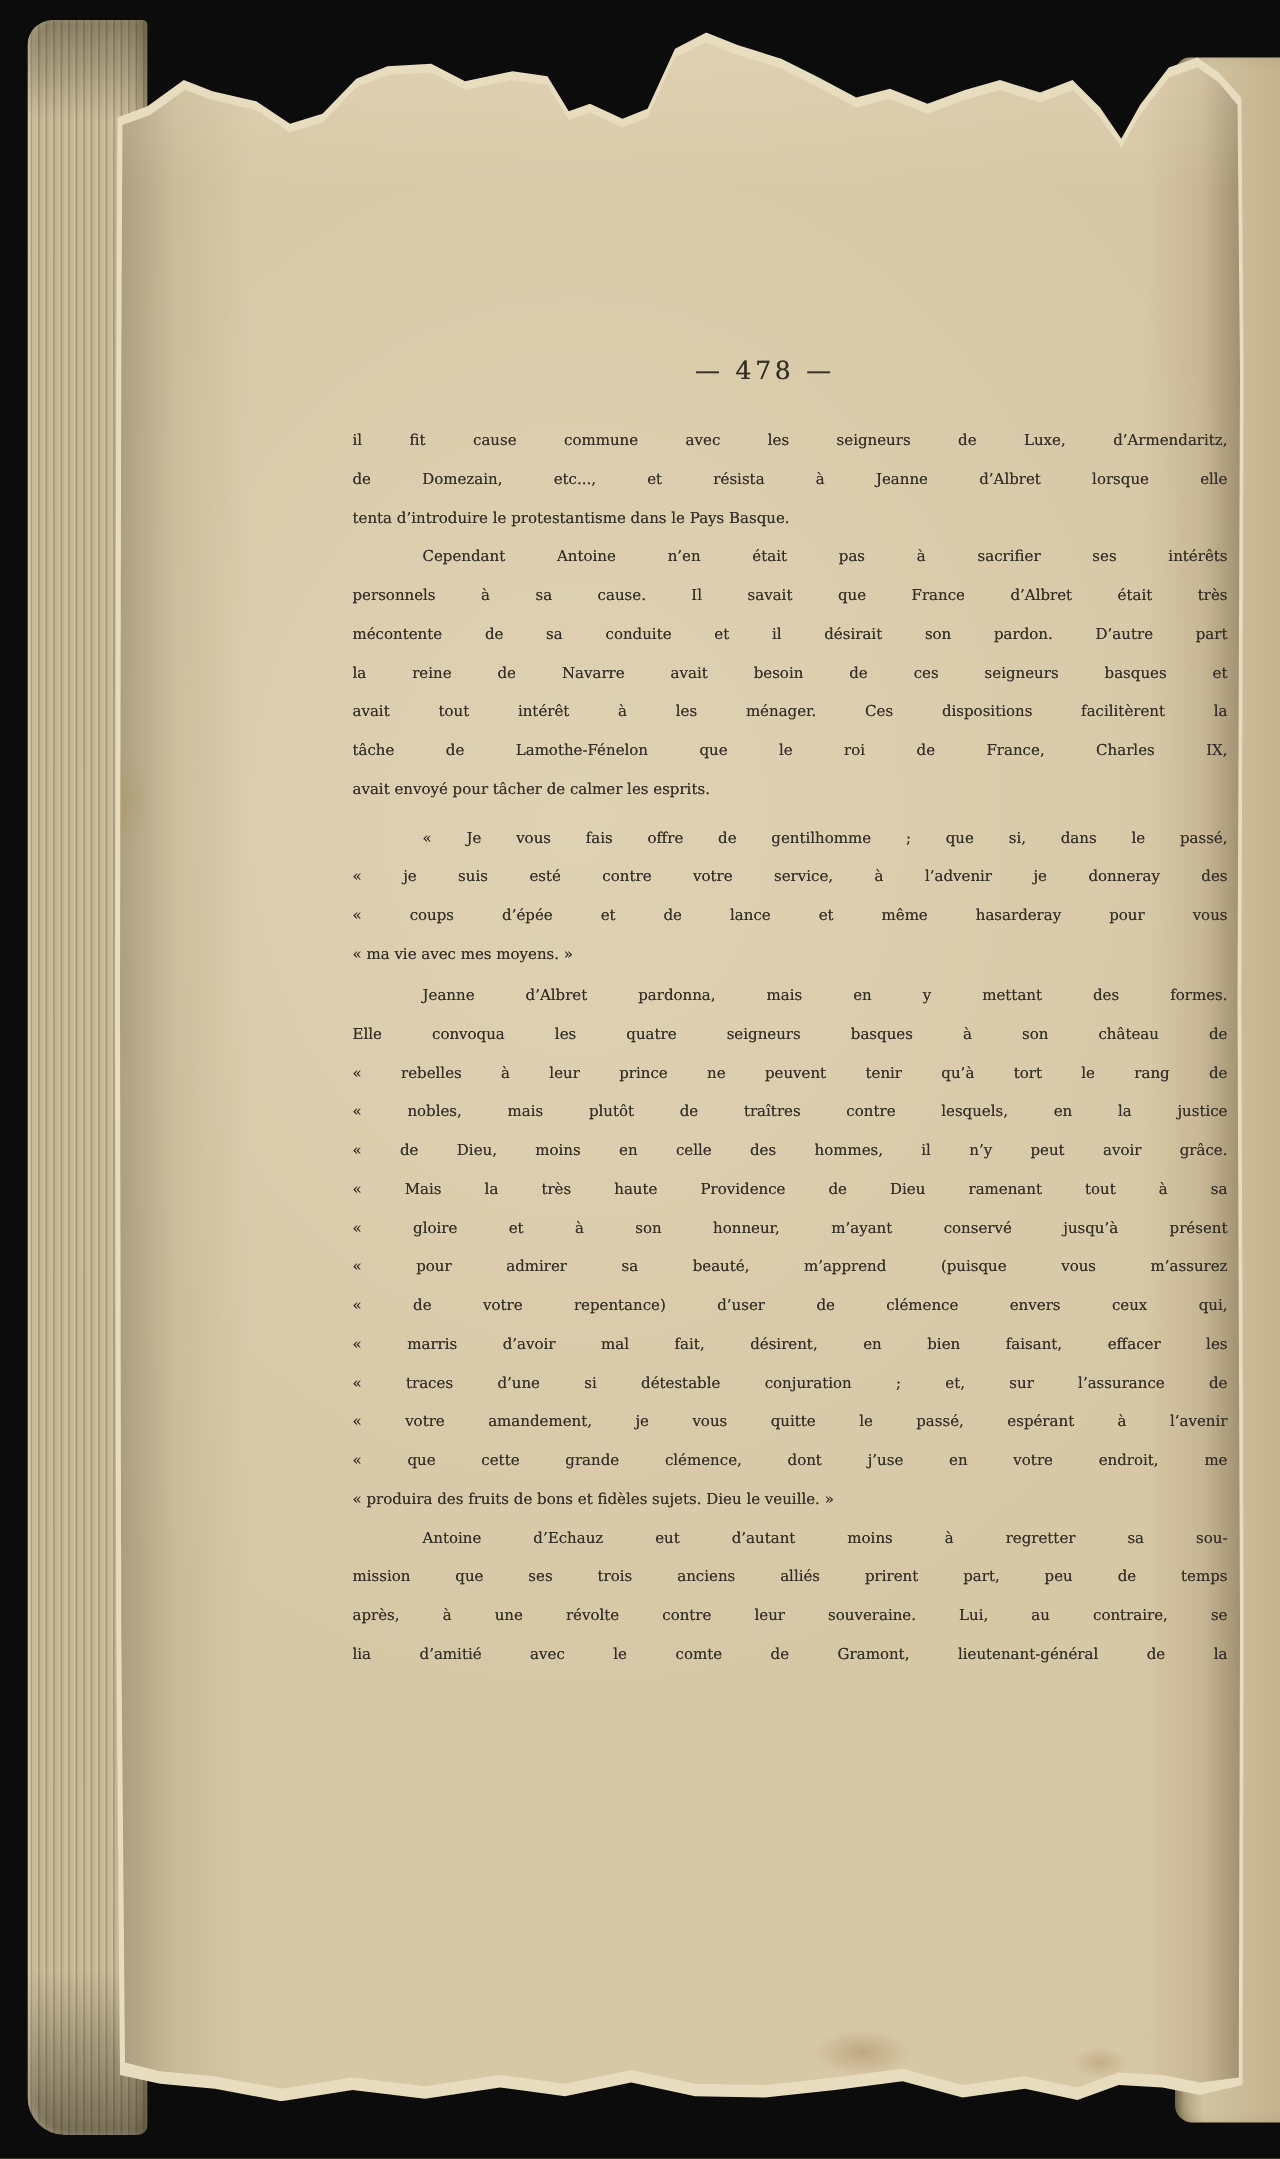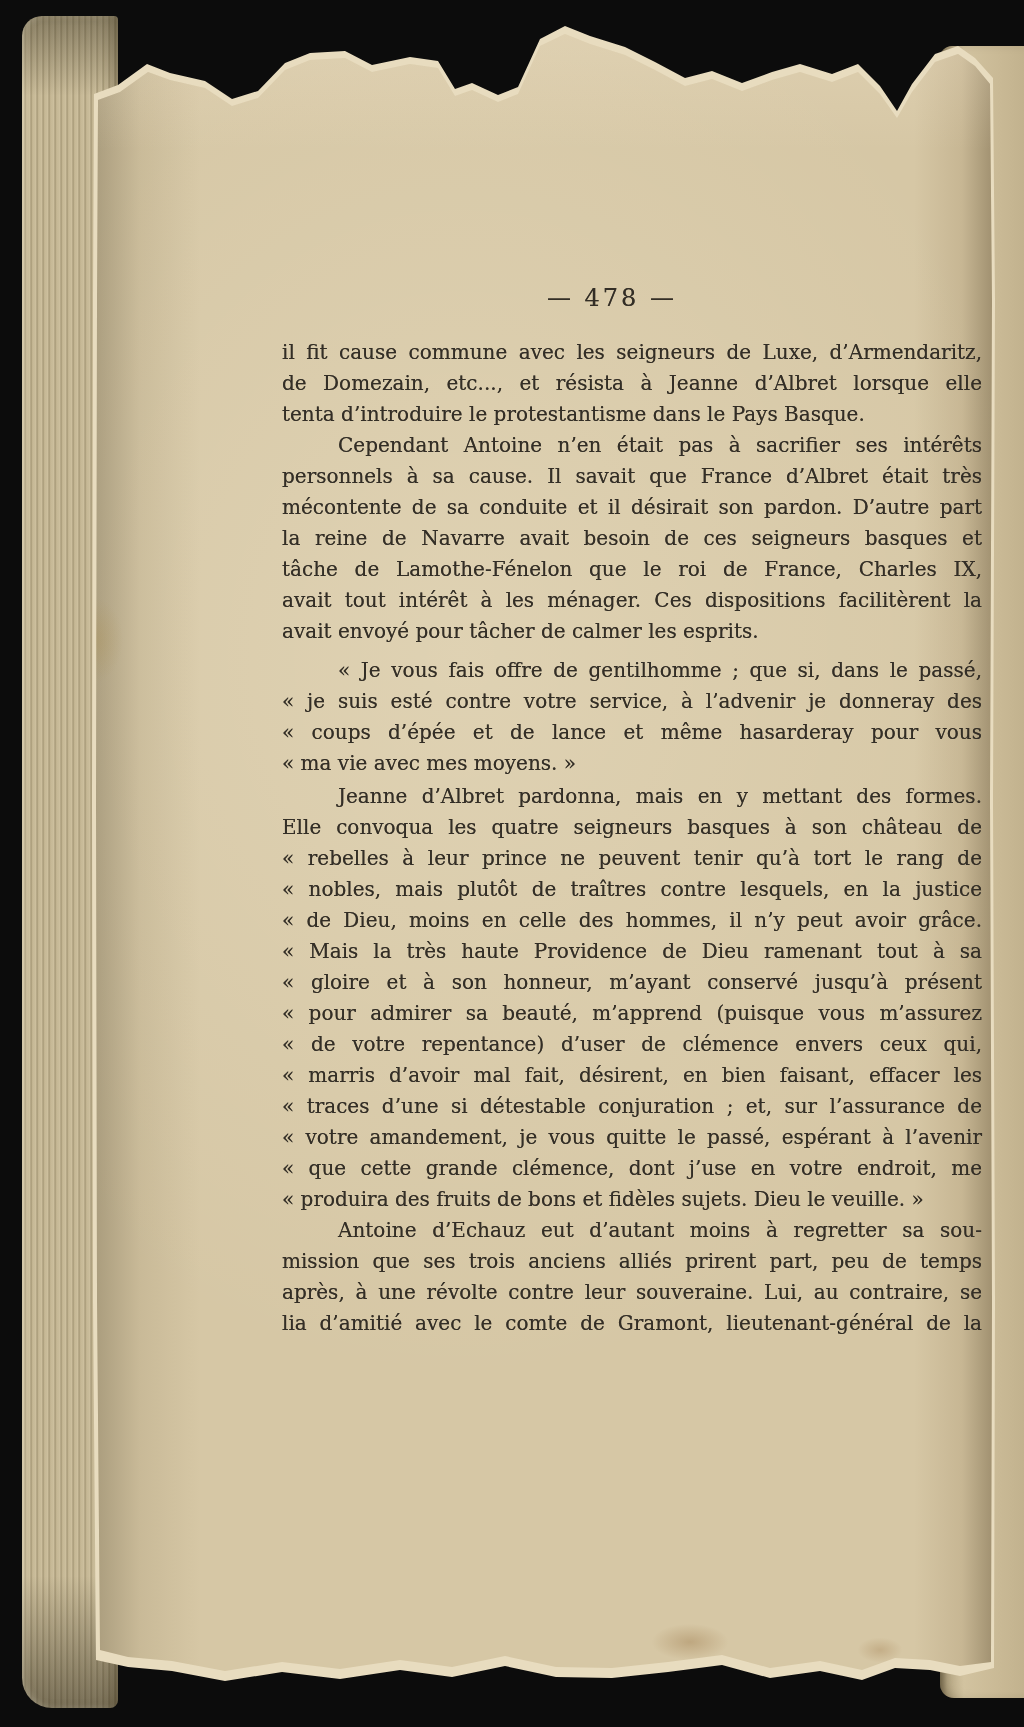--- a/index.html
+++ b/index.html
@@ -55,27 +55,27 @@
       linear-gradient(90deg,rgba(70,60,35,.30) 96px,rgba(120,105,70,.14) 140px,rgba(0,0,0,0) 200px),
       linear-gradient(270deg,rgba(75,58,28,.38) 32px,rgba(120,95,55,.16) 62px,rgba(0,0,0,0) 110px),
       radial-gradient(90% 65% at 45% 38%,rgba(255,248,228,.22),rgba(255,248,228,0) 65%),
       var(--paper);
     clip-path:polygon(98px 100px,120px 92px,148px 72px,170px 80px,205px 88px,232px 106px,258px 98px,285px 70px,310px 60px,345px 58px,372px 72px,410px 64px,438px 68px,455px 96px,472px 90px,498px 102px,518px 94px,540px 46px,565px 34px,590px 44px,625px 55px,655px 70px,685px 86px,712px 79px,742px 91px,772px 80px,800px 72px,832px 82px,858px 72px,880px 94px,897px 118px,912px 92px,935px 62px,958px 54px,975px 66px,990px 84px,992px 300px,990px 800px,992px 1300px,991px 1662px,960px 1666px,930px 1660px,895px 1658px,862px 1670px,820px 1661px,770px 1668px,722px 1655px,668px 1662px,612px 1668px,556px 1667px,505px 1656px,452px 1667px,400px 1660px,340px 1669px,282px 1662px,225px 1671px,172px 1661px,128px 1657px,100px 1650px,97px 1300px,96px 800px,97px 300px);
   }
 
   .page-number{
     position:absolute;left:282px;top:284px;width:660px;
     text-align:center;color:var(--ink);
-    font-size:24px;letter-spacing:3px;
+    font-size:20px;letter-spacing:3px;
     text-shadow:0 0 .5px rgba(51,46,38,.7);
   }
 
   .page-text{
     position:absolute;left:282px;top:337px;width:700px;
-    color:var(--ink);font-size:20px;line-height:31px;
+    color:var(--ink);font-size:12px;line-height:31px;
     text-shadow:0 0 .5px rgba(51,46,38,.7);
   }
   .para{margin:0;}
   .para.quote{margin-top:8px;margin-bottom:2px;}
   .line{
     text-align:justify;
     text-align-last:left;
     white-space:normal;
   }
   .line.jl{text-align-last:justify;}
@@ -94,22 +94,22 @@
       <div class="para">
         <div class="line jl">il fit cause commune avec les seigneurs de Luxe, d’Armendaritz,</div>
         <div class="line jl">de Domezain, etc..., et résista à Jeanne d’Albret lorsque elle</div>
         <div class="line">tenta d’introduire le protestantisme dans le Pays Basque.</div>
       </div>
       <div class="para">
         <div class="line ind jl">Cependant Antoine n’en était pas à sacrifier ses intérêts</div>
         <div class="line jl">personnels à sa cause. Il savait que France d’Albret était très</div>
         <div class="line jl">mécontente de sa conduite et il désirait son pardon. D’autre part</div>
         <div class="line jl">la reine de Navarre avait besoin de ces seigneurs basques et</div>
+        <div class="line jl">avait tout intérêt à les ménager. Ces dispositions facilitèrent la</div>
         <div class="line jl">tâche de Lamothe-Fénelon que le roi de France, Charles IX,</div>
-        <div class="line jl">avait tout intérêt à les ménager. Ces dispositions facilitèrent la</div>
         <div class="line">avait envoyé pour tâcher de calmer les esprits.</div>
       </div>
       <div class="para quote">
         <div class="line ind jl">« Je vous fais offre de gentilhomme ; que si, dans le passé,</div>
         <div class="line jl">« je suis esté contre votre service, à l’advenir je donneray des</div>
         <div class="line jl">« coups d’épée et de lance et même hasarderay pour vous</div>
         <div class="line">« ma vie avec mes moyens. »</div>
       </div>
       <div class="para">
         <div class="line ind jl">Jeanne d’Albret pardonna, mais en y mettant des formes.</div>

